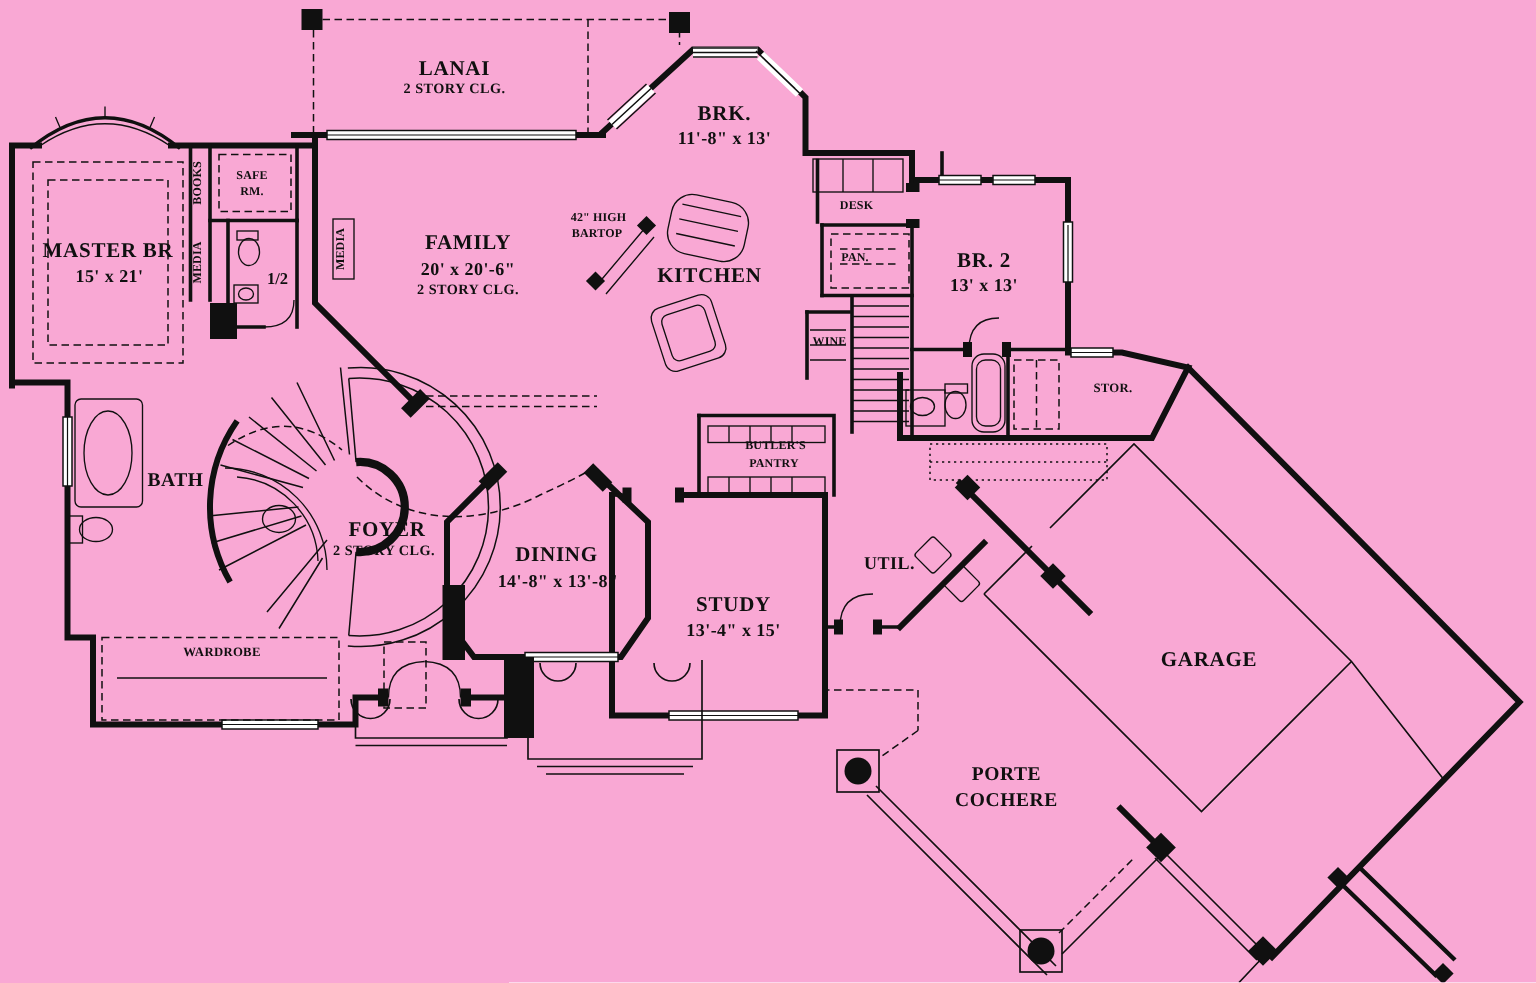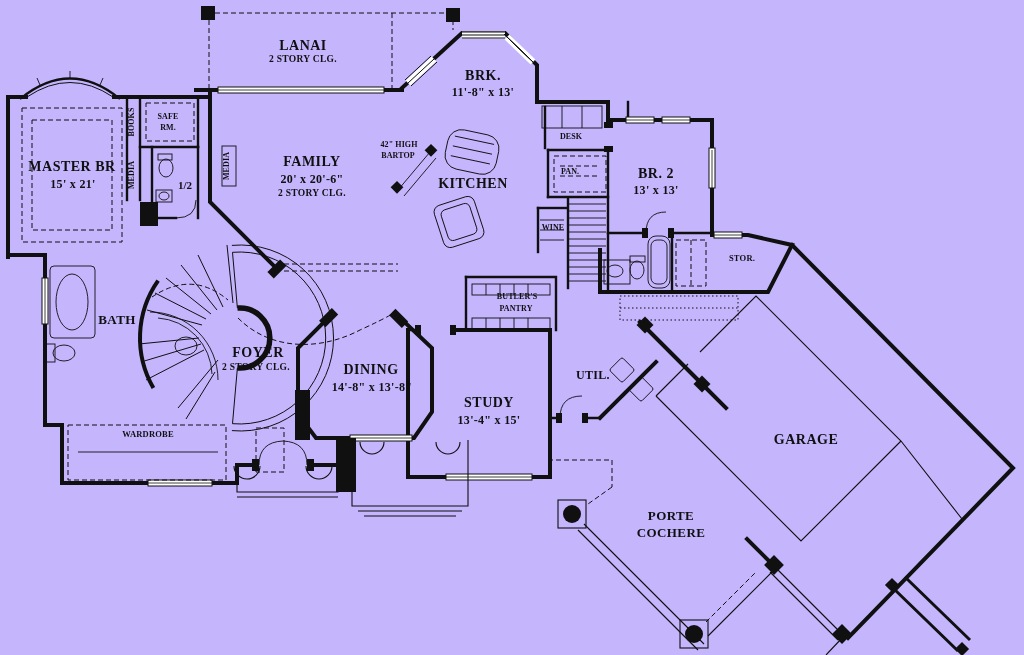--- a/index.html
+++ b/index.html
@@ -1,16 +1,16 @@
 <!DOCTYPE html>
 <html><head>
 <meta charset="utf-8">
 <style>
   html,body{margin:0;padding:0;background:#ffffff;}
-  .stage{position:relative;width:1024px;height:655px;background:#c4b5fd;overflow:hidden;
+  .stage{position:relative;width:1024px;height:655px;background:#f9a8d4;overflow:hidden;
          font-family:"Liberation Serif", serif;}
   svg{display:block}
   text{fill:#101010;font-family:"Liberation Serif", serif;font-weight:bold;}
   .t14{font-size:14px;letter-spacing:.5px}
   .t13{font-size:13px;letter-spacing:.4px}
   .t12{font-size:12px;letter-spacing:.3px}
   .t11{font-size:11px}
   .t9{font-size:9.5px;letter-spacing:.3px}
   .t8{font-size:8.5px;letter-spacing:.2px}
   .t7{font-size:8px;letter-spacing:.1px}

